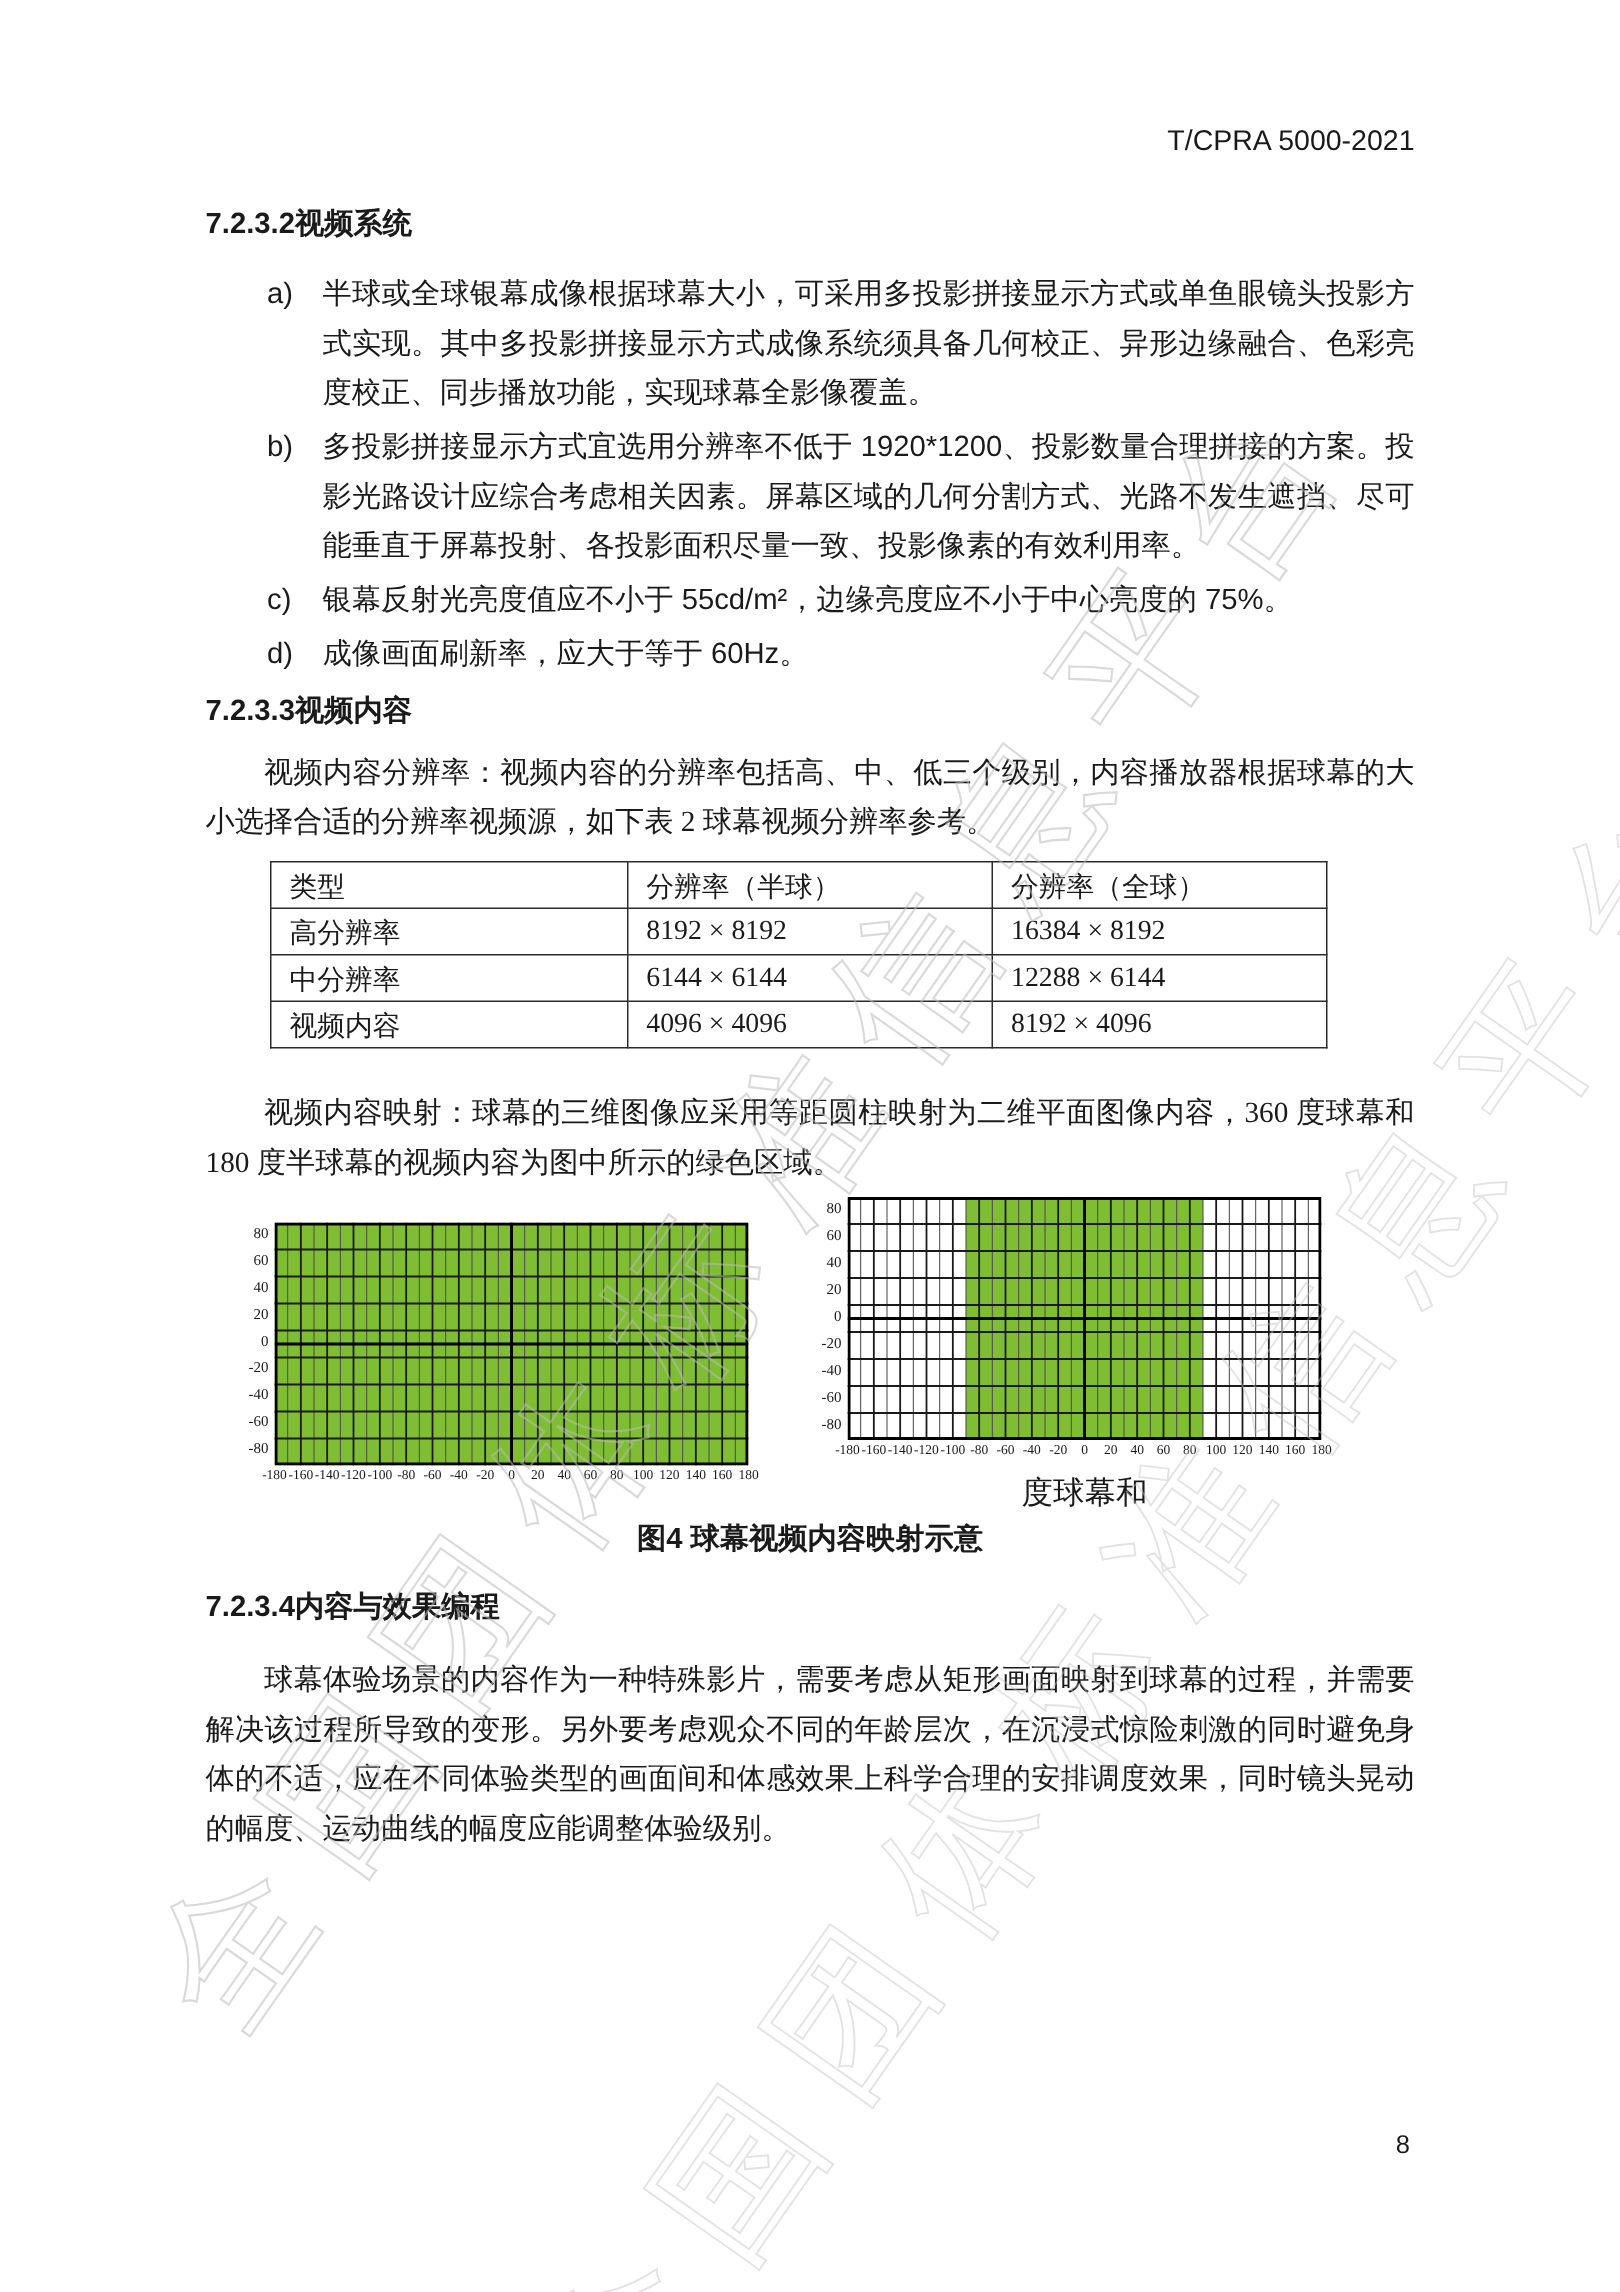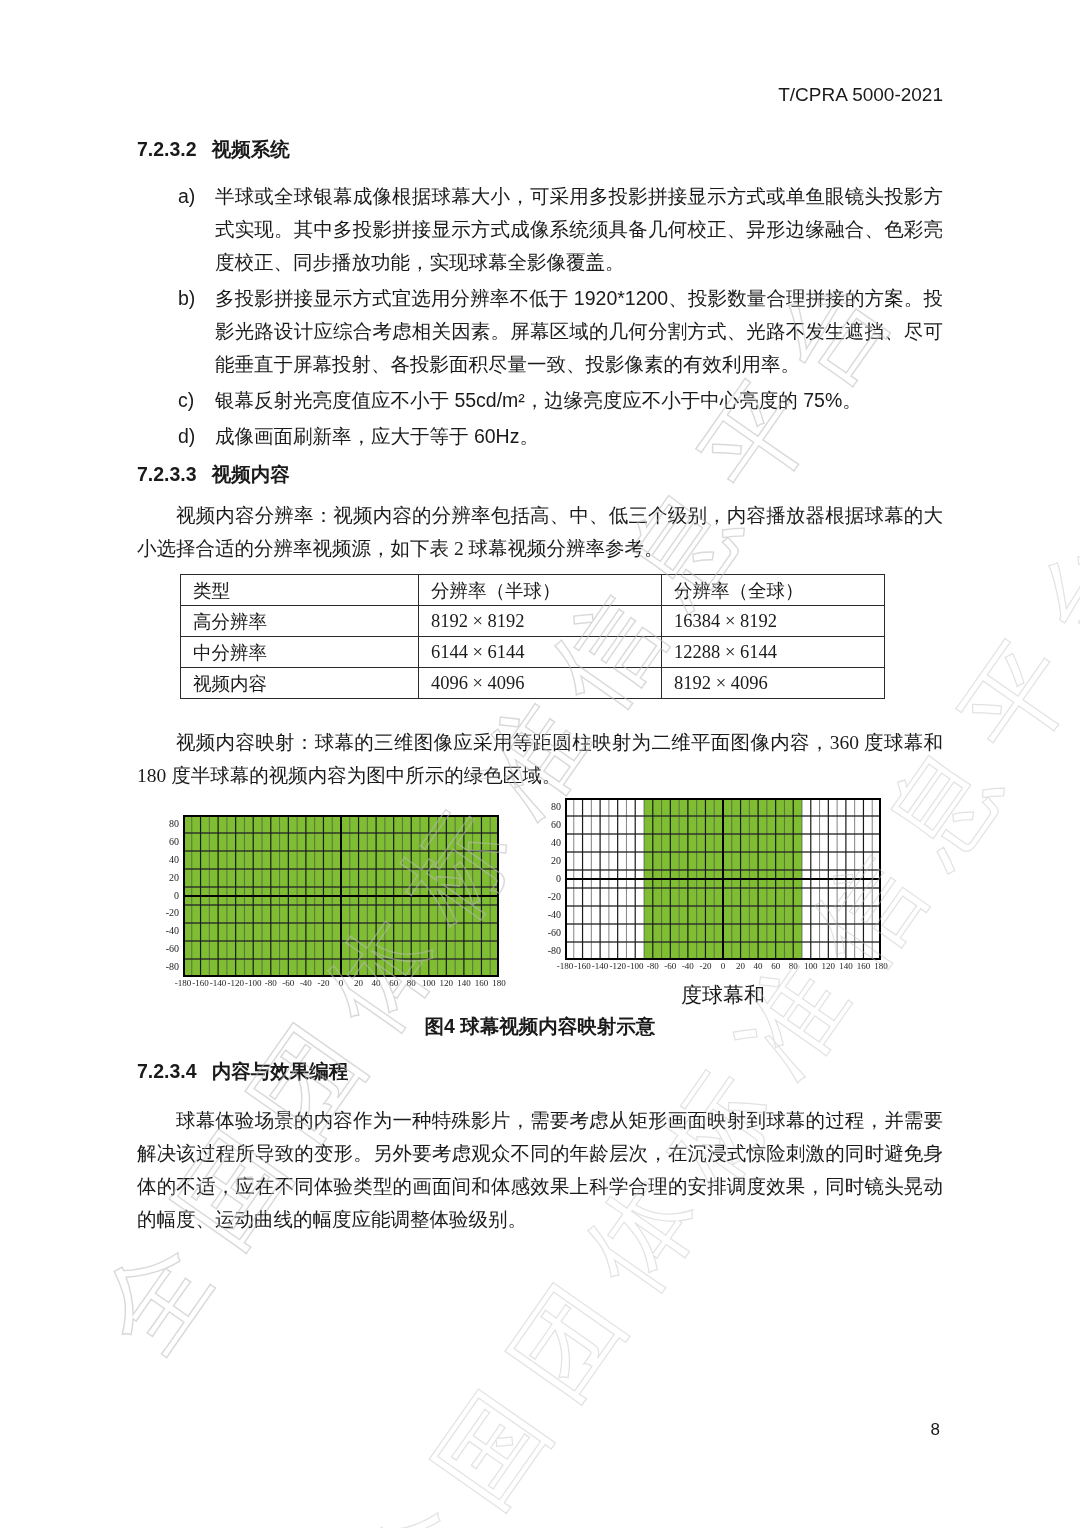--- a/index.html
+++ b/index.html
@@ -6,21 +6,21 @@
   .page{
     position:relative;width:1080px;height:1528px;background:#ffffff;
     margin:0 auto;overflow:hidden;box-sizing:border-box;
     padding:84px 137px 0 137px;color:#1a1a1a;
     font-family:"Liberation Serif","DejaVu Serif",serif;
   }
 
   .doc-header{text-align:right;font-family:"Liberation Sans","DejaVu Sans",sans-serif;
     font-size:19px;line-height:22px;}
 
-  .h-sec{display:flex;gap:15px;font-family:"Liberation Sans","DejaVu Sans",sans-serif;
+  .h-sec{display:flex;gap:0;font-family:"Liberation Sans","DejaVu Sans",sans-serif;
     font-weight:bold;font-size:19.5px;line-height:24px;}
   #h7232{margin-top:31px;}
   #h7233{margin-top:9px;}
   #h7234{margin-top:21px;}
 
   .req-list{margin-top:19px;padding-left:41px;}
   .li{display:flex;font-family:"Liberation Sans","DejaVu Sans",sans-serif;
     font-size:19.5px;line-height:33px;margin-bottom:3px;}
   .li-label{width:37px;flex:none;}
   .li-text{flex:1;text-align:justify;}

